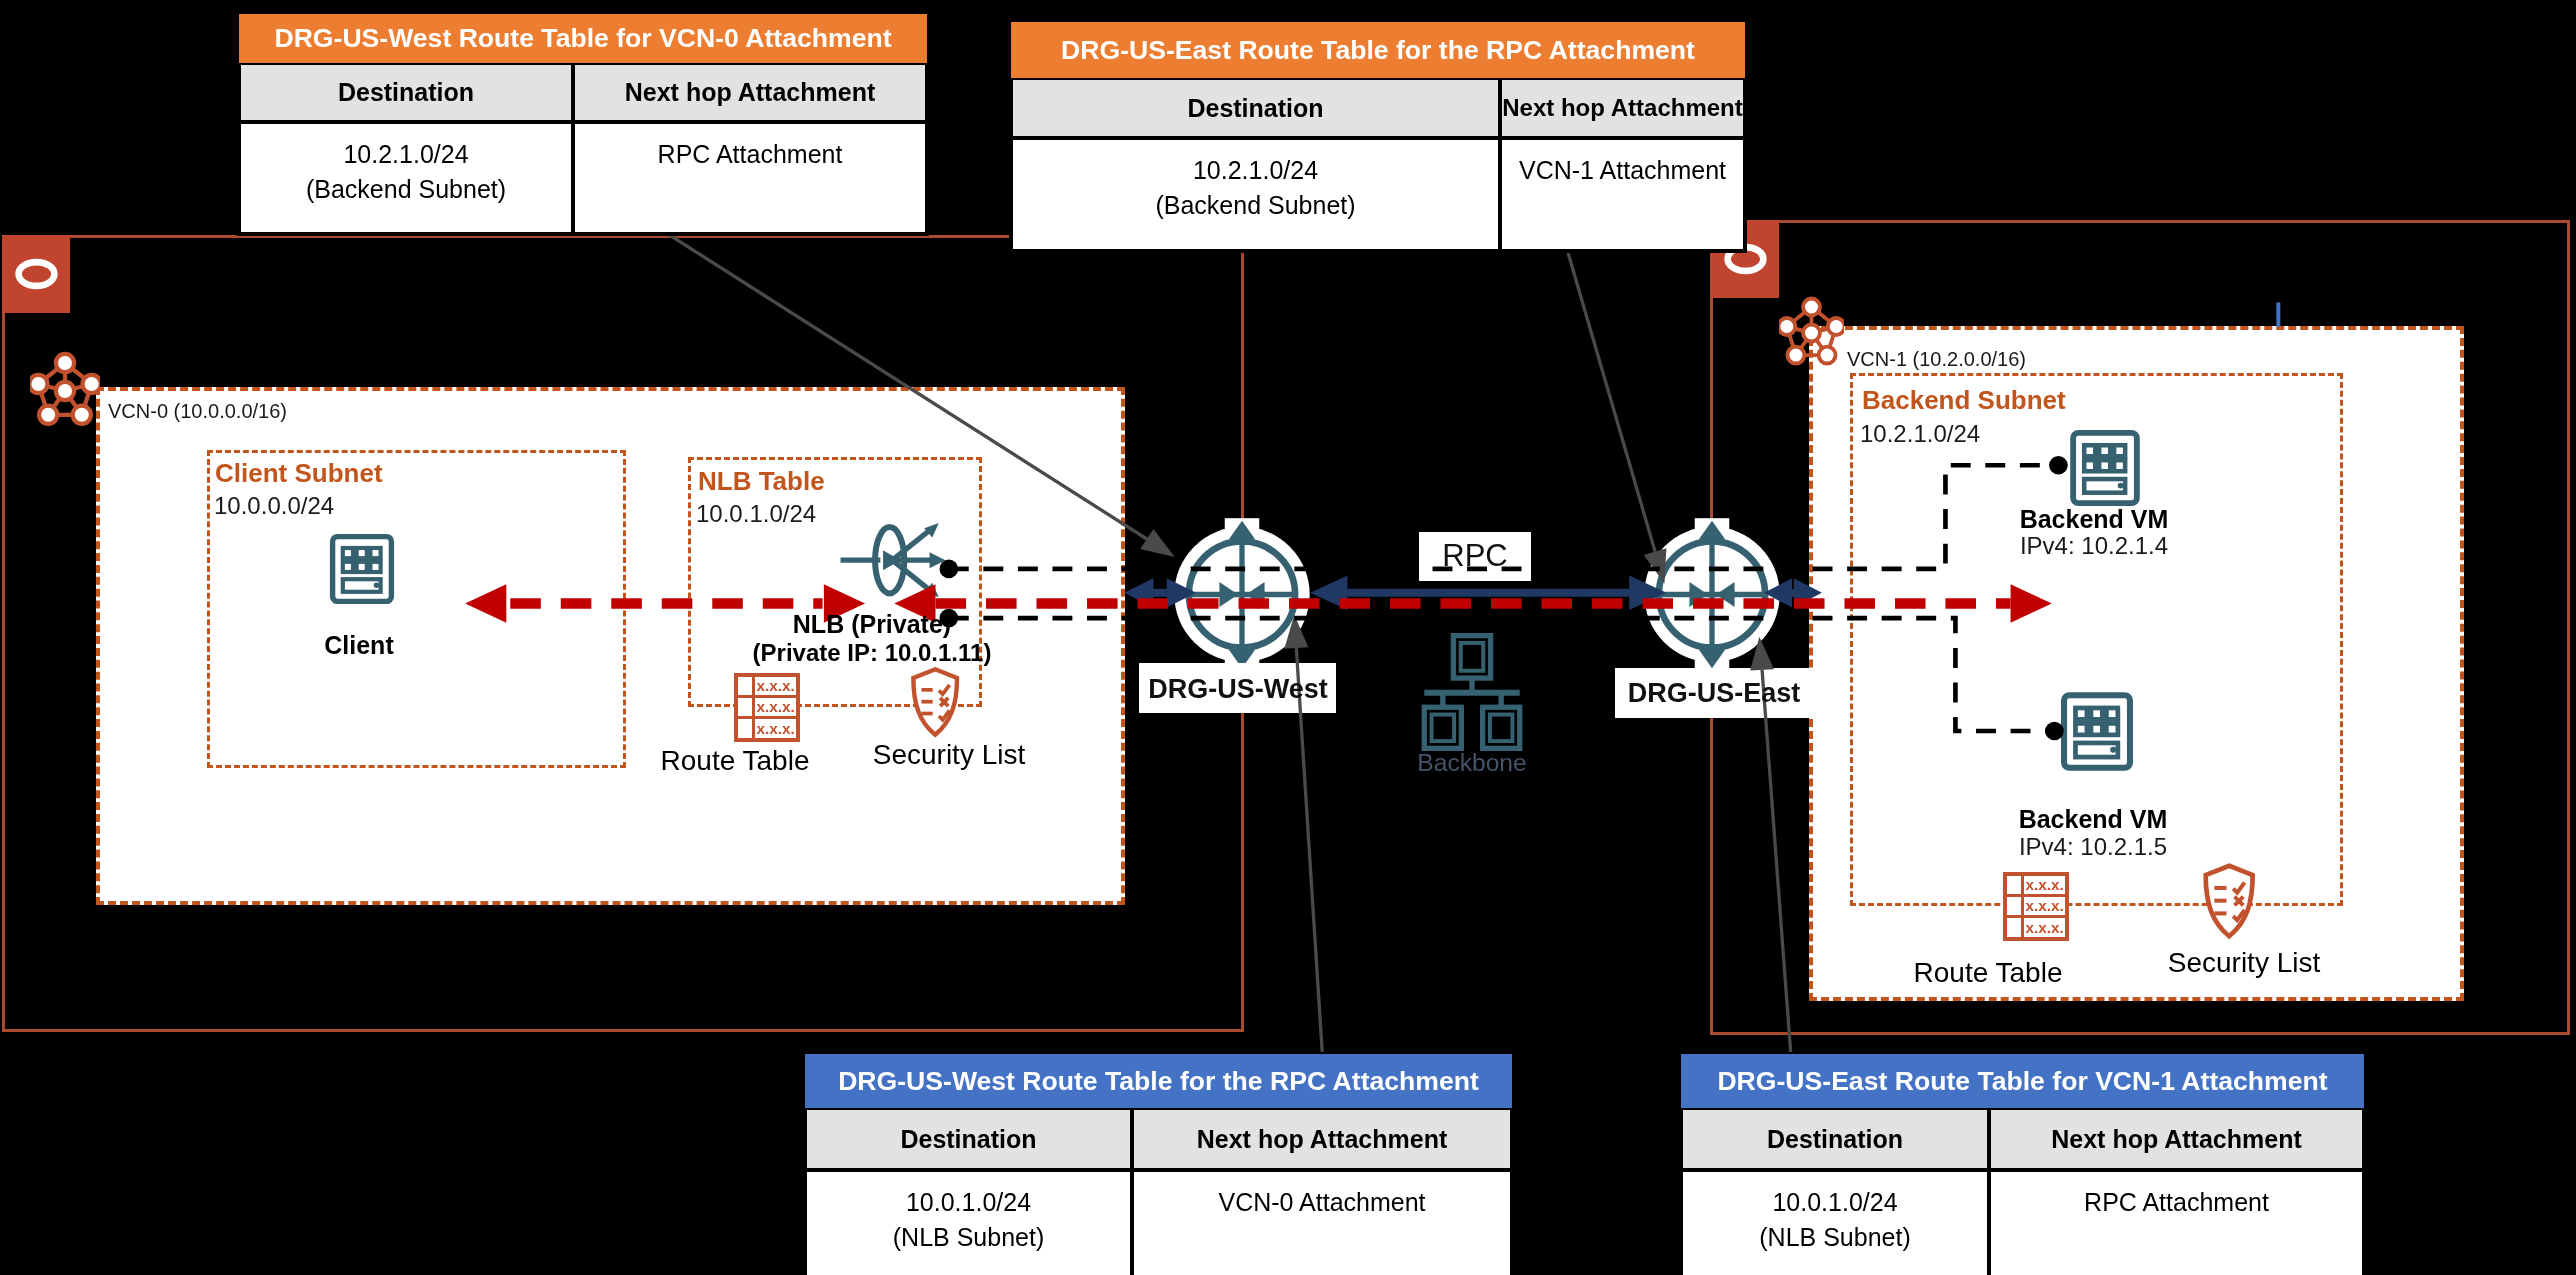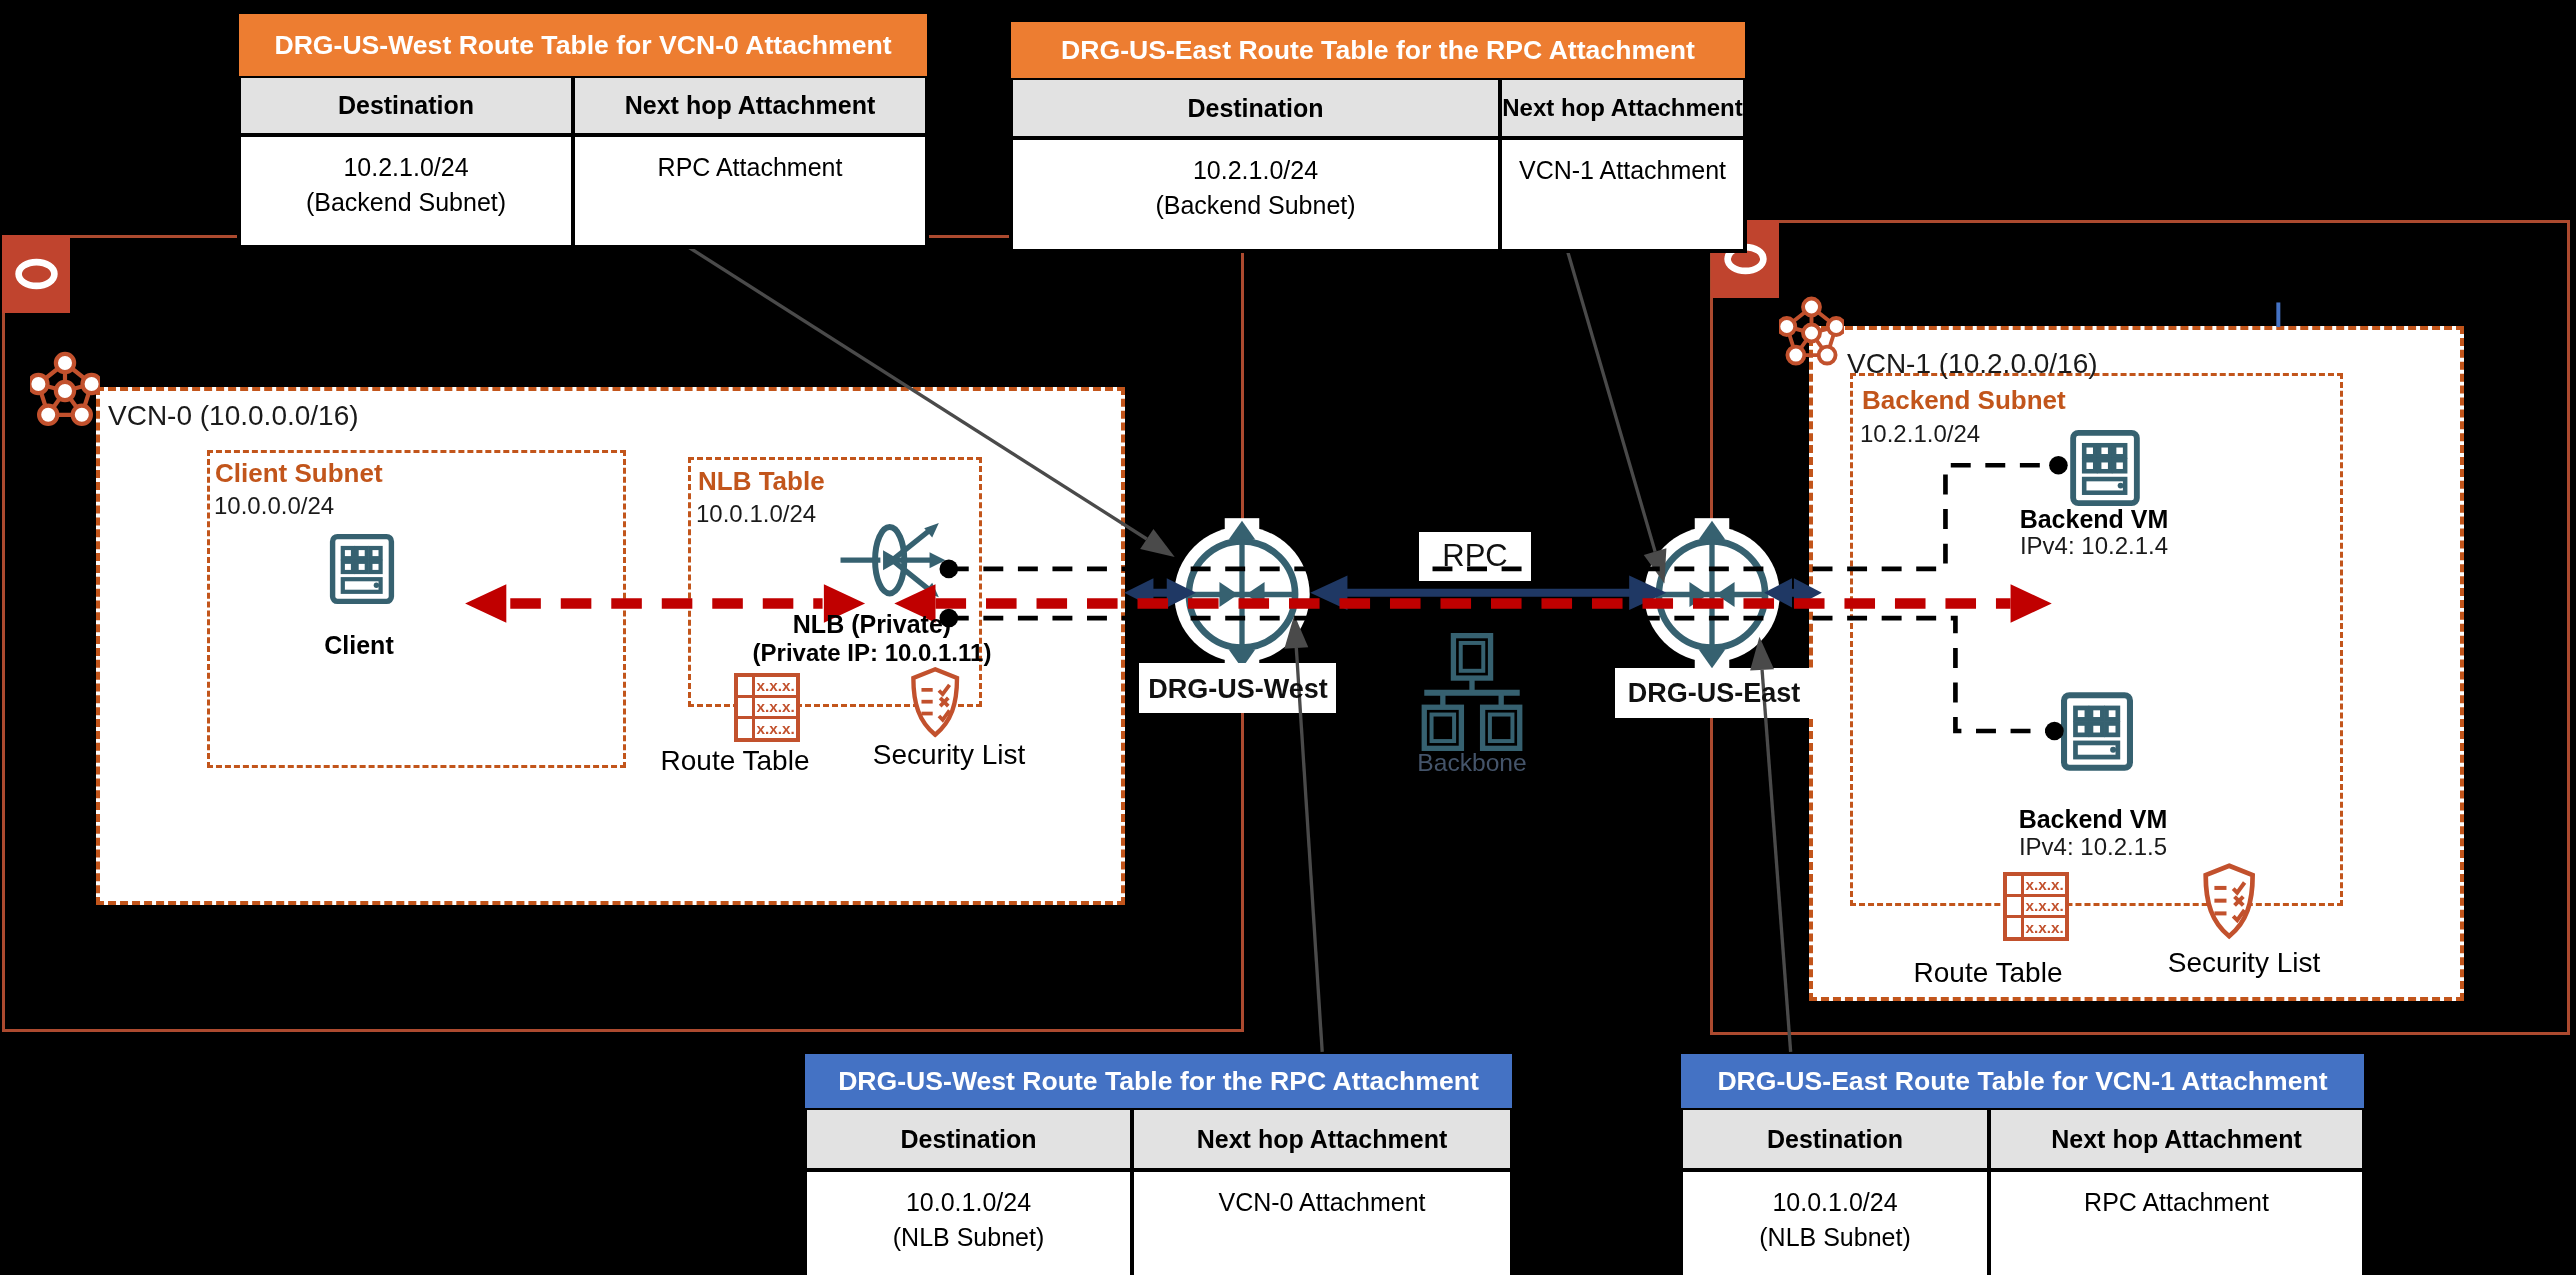--- a/index.html
+++ b/index.html
@@ -16,21 +16,21 @@
   
   #connectors{position:absolute;left:0;top:0;z-index:5;}
   
   .lbl{position:absolute;z-index:6;white-space:nowrap;color:#111;}
   .lbl.centered{transform:translateX(-50%);text-align:right;}
   .sub-name{font-weight:bold;font-size:26px;color:#C2551B;}
   .sub-cidr{font-size:24px;color:#1a1a1a;}
   .node-name{font-weight:bold;font-size:25px;color:#000;}
   .node-sub{font-size:24px;color:#1a1a1a;}
   .small-lbl{font-size:28px;color:#000;}
-  .vcn-lbl{font-size:28px;color:#1a1a1a;}
+  .vcn-lbl{font-size:20px;color:#1a1a1a;}
   
   .rtable{position:absolute;z-index:10;border:2.7px solid #000;}
   .rt-title{color:#fff;font-weight:bold;font-size:26.6px;display:flex;align-items:center;justify-content:center;white-space:nowrap;}
   .rt-grid{display:grid;}
   .rt-h{background:#E2E2E2;border:2px solid #000;font-weight:bold;font-size:25px;display:flex;align-items:center;justify-content:center;}
   .rt-c{background:#fff;border:2px solid #000;font-size:25px;text-align:center;padding-top:13.3px;line-height:1.4;}
   
   .rticon{position:absolute;z-index:4;display:grid;grid-template-rows:1fr 1fr 1fr;border:4px solid #C2512D;background:#fff;margin-left:28px;}
   .rtrow{display:grid;grid-template-columns:17.3px 1fr;border-bottom:3.3px solid #C2512D;}
   .rtrow:last-child{border-bottom:none;}
@@ -356,21 +356,21 @@
   <div class="lbl sub-cidr" style="left:1860px;top:420px;">10.2.1.0/24</div>
 
   <div class="lbl centered node-name" style="left:2094px;top:505px;">Backend VM</div>
   <div class="lbl centered node-sub" style="left:2094px;top:532px;">IPv4: 10.2.1.4</div>
   <div class="lbl centered node-name" style="left:2093px;top:805px;">Backend VM</div>
   <div class="lbl centered node-sub" style="left:2093px;top:833px;">IPv4: 10.2.1.5</div>
   <div class="lbl centered small-lbl" style="left:1988px;top:957px;">Route Table</div>
   <div class="lbl centered small-lbl" style="left:2244px;top:947px;">Security List</div>
 
   <div class="rtable" style="left:237px;top:12px;width:688px;">
-    <div class="rt-title" style="background:#ED7D31;height:62px;">DRG-US-West Route Table for VCN-0 Attachment</div>
+    <div class="rt-title" style="background:#ED7D31;height:49px;">DRG-US-West Route Table for VCN-0 Attachment</div>
     <div class="rt-grid" style="grid-template-columns:334px 1fr;">
       <div class="rt-h" style="height:55px;">Destination</div>
       <div class="rt-h" style="height:55px;">Next hop Attachment</div>
       <div class="rt-c" style="height:95px;">
         <span>10.2.1.0/24</span><br>
         <span>(Backend Subnet)</span>
       </div>
       <div class="rt-c" style="height:95px;">RPC Attachment</div>
     </div>
   </div>

